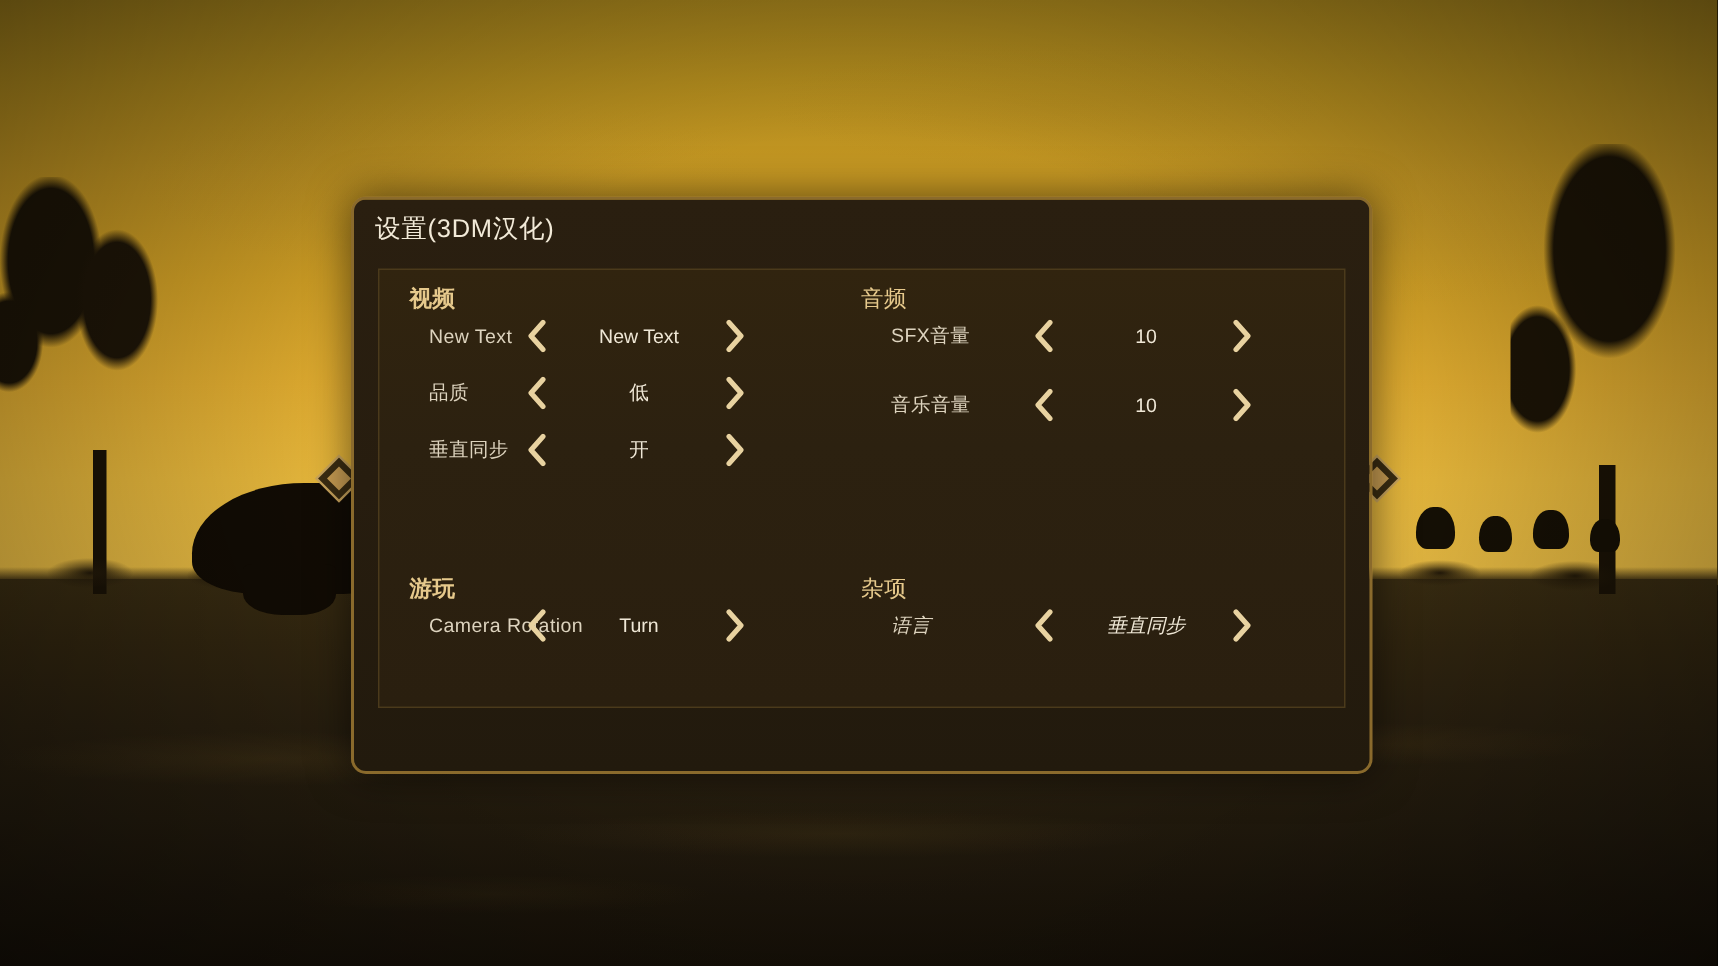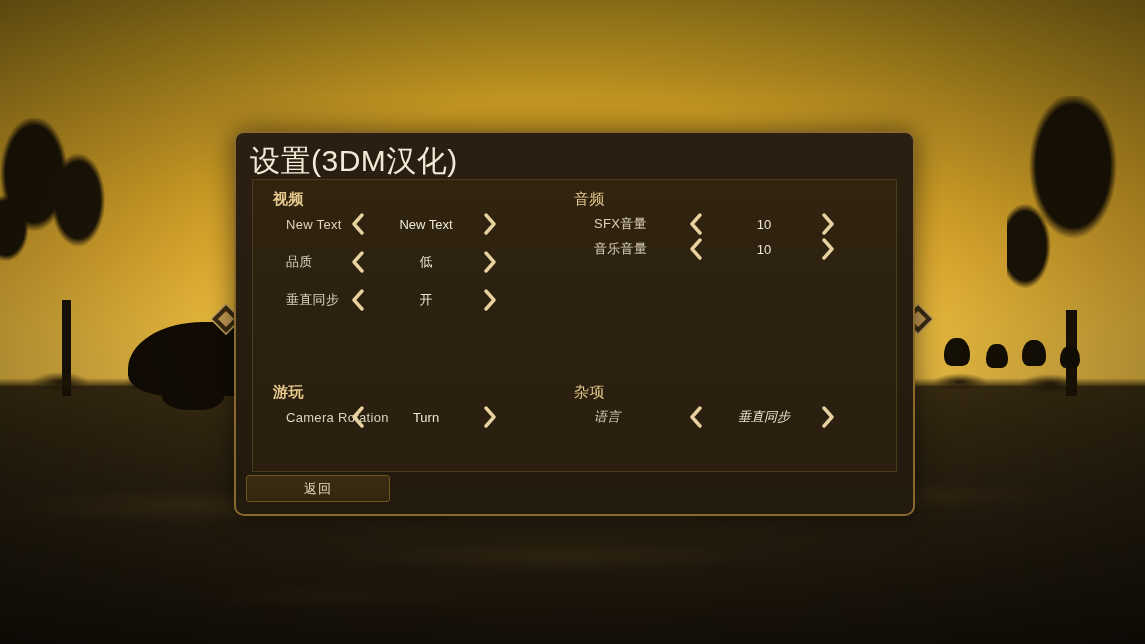--- a/index.html
+++ b/index.html
@@ -156,21 +156,21 @@
     left: 234px; top: 131px;
     width: 677px; height: 381px;
     background: linear-gradient(to bottom, #2a1f10 0%, #271d0f 50%, #221a0d 100%);
     border: 2px solid #8a6a2c;
     border-radius: 10px;
     box-shadow: 0 0 28px rgba(0,0,0,0.55);
   }
   .window-title {
     position: absolute;
     left: 14px; top: 8px;
-    font-size: 30px;
+    font-size: 17px;
     color: #f2ead8;
     letter-spacing: 0.5px;
   }
 
   .inner-panel {
     position: absolute;
     left: 16px; top: 46px;
     width: 643px; height: 291px;
     background: linear-gradient(to bottom, #31240f 0%, #2c2110 40%, #2a1f0f 100%);
     border: 1px solid #4b3a1b;
@@ -432,21 +432,21 @@
                 </svg>
             </div>
             <div class="row-value">10</div>
             <div class="chev chev-next">
               <svg viewBox="0 0 18 22">
                   <path d="M5 2 L13 11 L5 20" fill="none" stroke="#e8d2a0" stroke-width="3.4" stroke-linecap="round" stroke-linejoin="round"></path>
                 </svg>
             </div>
           </div>
 
-          <div class="row" style="top:45px;">
+          <div class="row" style="top:66px;">
             <div class="row-label">音乐音量</div>
             <div class="chev chev-prev">
               <svg viewBox="0 0 18 22">
                   <path d="M13 2 L5 11 L13 20" fill="none" stroke="#e8d2a0" stroke-width="3.4" stroke-linecap="round" stroke-linejoin="round"></path>
                 </svg>
             </div>
             <div class="row-value">10</div>
             <div class="chev chev-next">
               <svg viewBox="0 0 18 22">
                   <path d="M5 2 L13 11 L5 20" fill="none" stroke="#e8d2a0" stroke-width="3.4" stroke-linecap="round" stroke-linejoin="round"></path>
@@ -470,17 +470,16 @@
               <svg viewBox="0 0 18 22">
                   <path d="M5 2 L13 11 L5 20" fill="none" stroke="#e8d2a0" stroke-width="3.4" stroke-linecap="round" stroke-linejoin="round"></path>
                 </svg>
             </div>
           </div>
         </div>
 
       </div>
     </div>
 
-    <div class="back-button">返回</div>
   </div>
 
 
 </div>
 
 </body></html>

